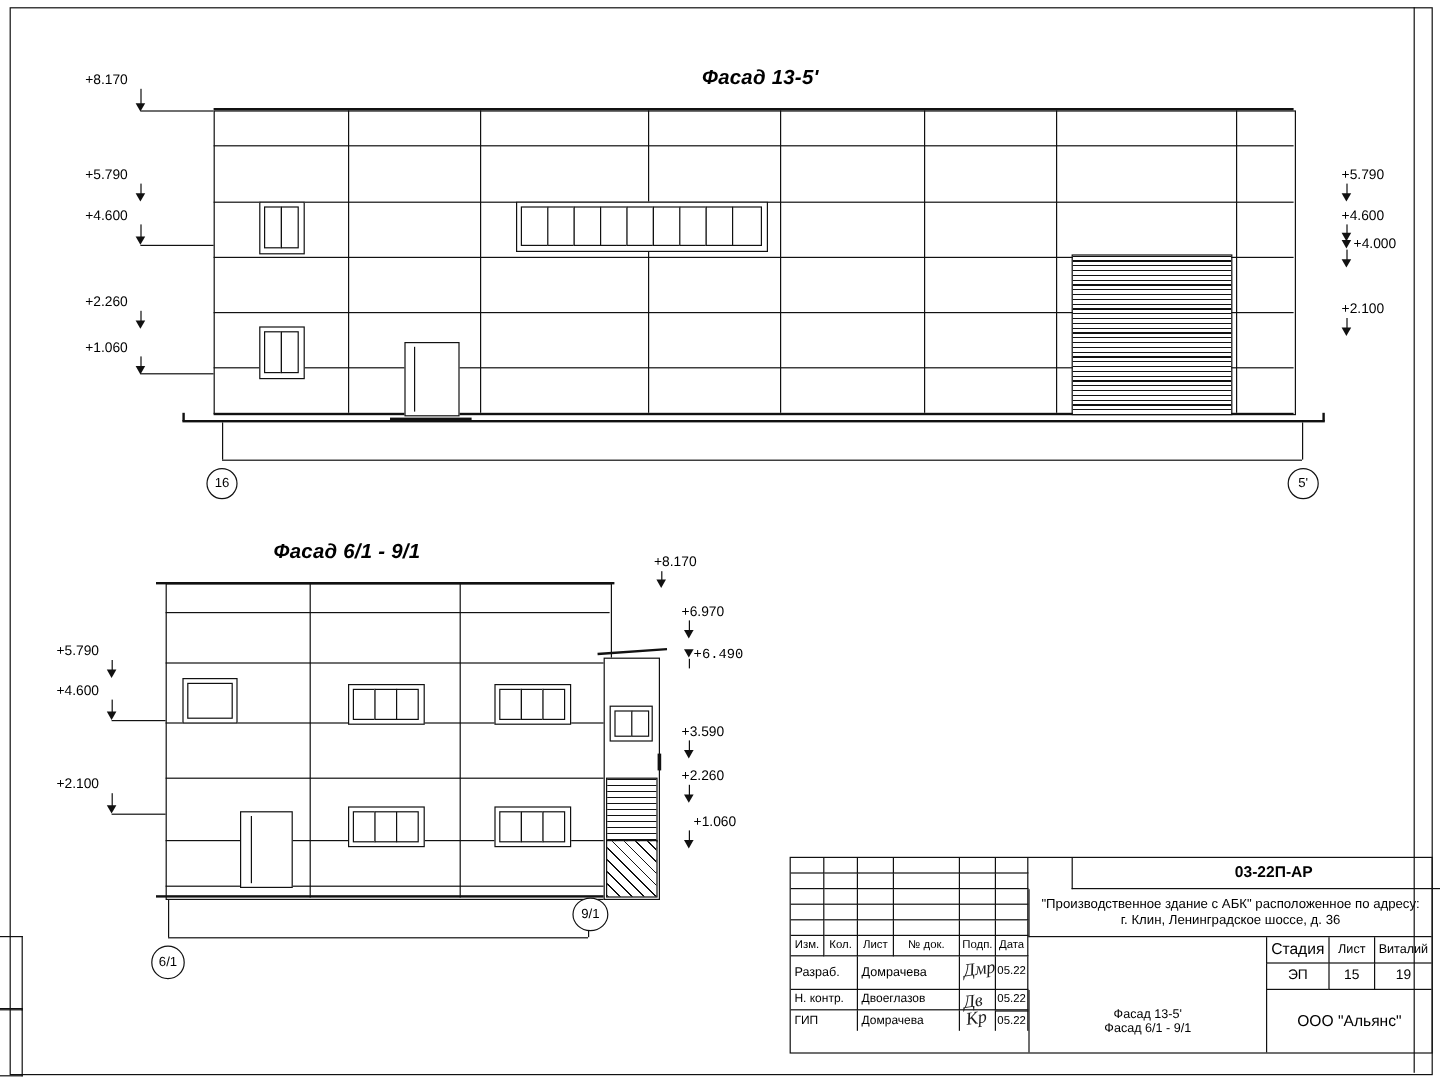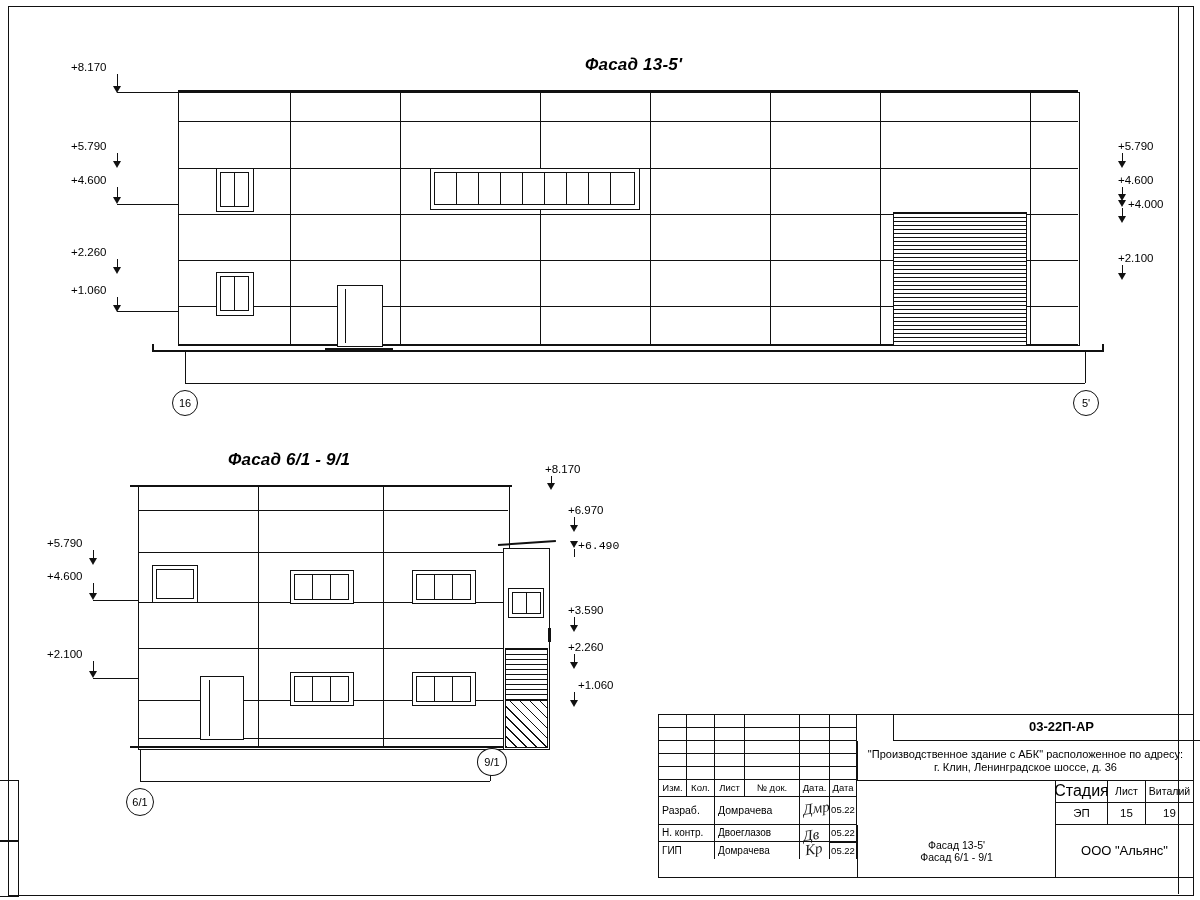--- a/index.html
+++ b/index.html
@@ -294,21 +294,21 @@
     <div class="c bb br" style="left:28px;top:52px;width:28px;height:13px;"></div>
     <div class="c bb br" style="left:56px;top:52px;width:30px;height:13px;"></div>
     <div class="c bb br" style="left:86px;top:52px;width:55px;height:13px;"></div>
     <div class="c bb br" style="left:141px;top:52px;width:30px;height:13px;"></div>
     <div class="c bb br" style="left:171px;top:52px;width:27px;height:13px;"></div>
 
     <div class="c bb br" style="left:0px;top:65px;width:28px;height:17px;font-size:9.5px;">Изм.</div>
     <div class="c bb br" style="left:28px;top:65px;width:28px;height:17px;font-size:9.5px;">Кол.</div>
     <div class="c bb br" style="left:56px;top:65px;width:30px;height:17px;font-size:9.5px;">Лист</div>
     <div class="c bb br" style="left:86px;top:65px;width:55px;height:17px;font-size:9.5px;">№ док.</div>
-    <div class="c bb br" style="left:141px;top:65px;width:30px;height:17px;font-size:9.5px;">Дата.</div>
+    <div class="c bb br" style="left:141px;top:65px;width:30px;height:17px;font-size:9.5px;">Подп.</div>
     <div class="c bb br" style="left:171px;top:65px;width:27px;height:17px;font-size:9.5px;">Дата</div>
 
     <div class="c bb br" style="left:0px;top:82px;width:56px;height:28px;justify-content:flex-start;padding-left:3px;">Разраб.</div>
     <div class="c bb br" style="left:56px;top:82px;width:85px;height:28px;justify-content:flex-start;padding-left:3px;">Домрачева</div>
     <div class="c bb br" style="left:141px;top:82px;width:30px;height:28px;"></div>
     <div class="c bb br" style="left:171px;top:82px;width:27px;height:28px;font-size:9.5px;">05.22</div>
 
     <div class="c bb br" style="left:0px;top:110px;width:56px;height:17px;justify-content:flex-start;padding-left:3px;font-size:10px;">Н. контр.</div>
     <div class="c bb br" style="left:56px;top:110px;width:85px;height:17px;justify-content:flex-start;padding-left:3px;font-size:10px;">Двоеглазов</div>
     <div class="c bb br" style="left:141px;top:110px;width:30px;height:17px;"></div>
@@ -322,21 +322,21 @@
     <div class="sig" style="left:144px;top:85px;">Дмр</div>
     <div class="sig" style="left:144px;top:112px;">Дв</div>
     <div class="sig" style="left:146px;top:126px;">Кр</div>
 
 
     <div class="c bl" style="left:198px;top:110px;width:198px;height:52px;flex-direction:column;font-size:10.5px;">
       <span>Фасад 13-5'</span>
       <span>Фасад 6/1 - 9/1</span>
     </div>
 
-    <div class="c bl bb" style="left:396px;top:66px;width:52px;height:22px;font-size:16px;">Стадия</div>
+    <div class="c bl bb" style="left:396px;top:66px;width:52px;height:22px;font-size:13px;">Стадия</div>
     <div class="c bl bb" style="left:448px;top:66px;width:38px;height:22px;font-size:10.5px;">Лист</div>
     <div class="c bl bb" style="left:486px;top:66px;width:48px;height:22px;font-size:10.5px;">Виталий</div>
 
     <div class="c bl bb" style="left:396px;top:88px;width:52px;height:22px;font-size:11.5px;">ЭП</div>
     <div class="c bl bb" style="left:448px;top:88px;width:38px;height:22px;font-size:11.5px;">15</div>
     <div class="c bl bb" style="left:486px;top:88px;width:48px;height:22px;font-size:11.5px;">19</div>
 
     <div class="c bl" style="left:396px;top:110px;width:138px;height:52px;font-size:13px;">ООО "Альянс"</div>
   </div>
 

